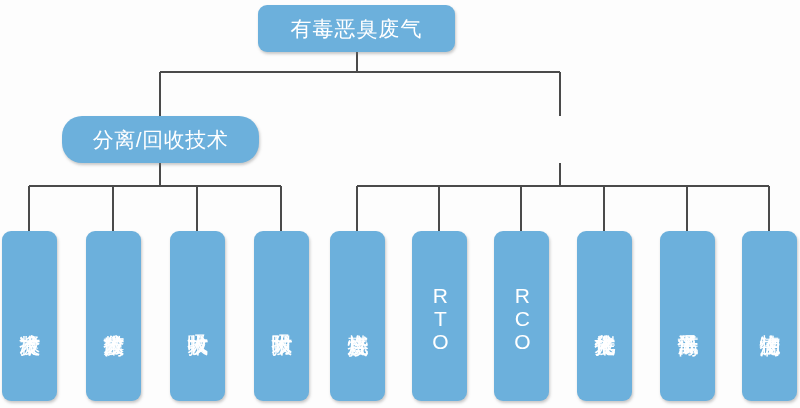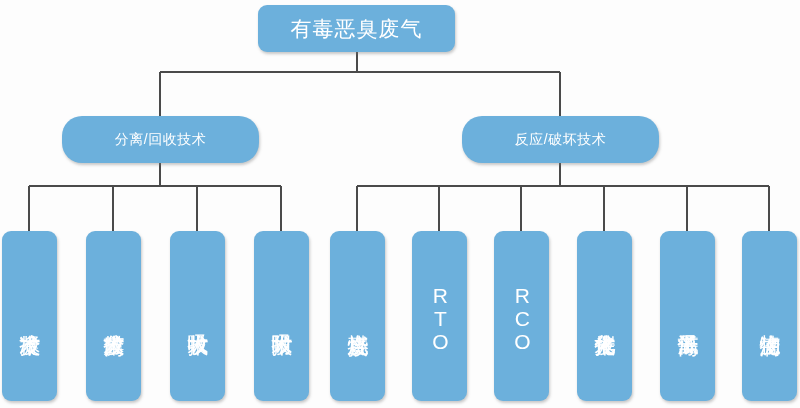--- a/index.html
+++ b/index.html
@@ -42,21 +42,21 @@
     top: 5px;
     width: 197px;
     height: 47px;
     font-size: 21px;
     letter-spacing: 1px;
   }
   .node-l2 {
     top: 116px;
     width: 197px;
     height: 47px;
-    font-size: 14px;
+    font-size: 21px;
     letter-spacing: 0.5px;
     border-radius: 20px;
   }
   .node-l2.left  { left: 62px; }
   .node-l2.right { left: 462px; }
   .node-leaf {
     top: 231px;
     width: 55px;
     height: 170px;
     font-size: 21px;
@@ -110,23 +110,20 @@
     </g>
   </svg>
 
   <div class="node node-root">
     <span class="htext">有毒恶臭废气</span>
   </div>
 
   <div class="node node-l2 left">
     <span class="htext">分离/回收技术</span>
   </div>
-  <div class="node node-l2 right">
-    <span class="htext">反应/破坏技术</span>
-  </div>
 
   <div class="node node-leaf" style="left:2px;">
     <span class="vtext">冷凝技术</span>
   </div>
   <div class="node node-leaf" style="left:86px;">
     <span class="vtext">膜分离技术</span>
   </div>
   <div class="node node-leaf" style="left:170px;">
     <span class="vtext">吸收技术</span>
   </div>

